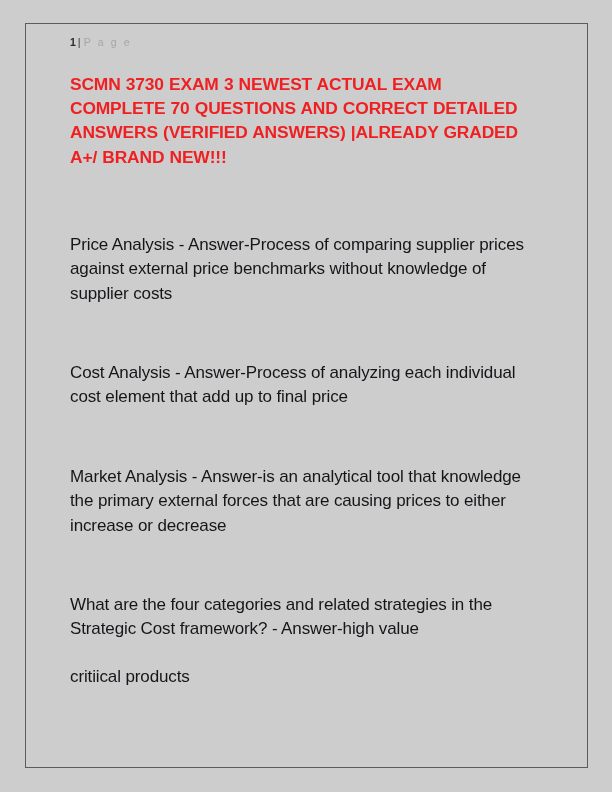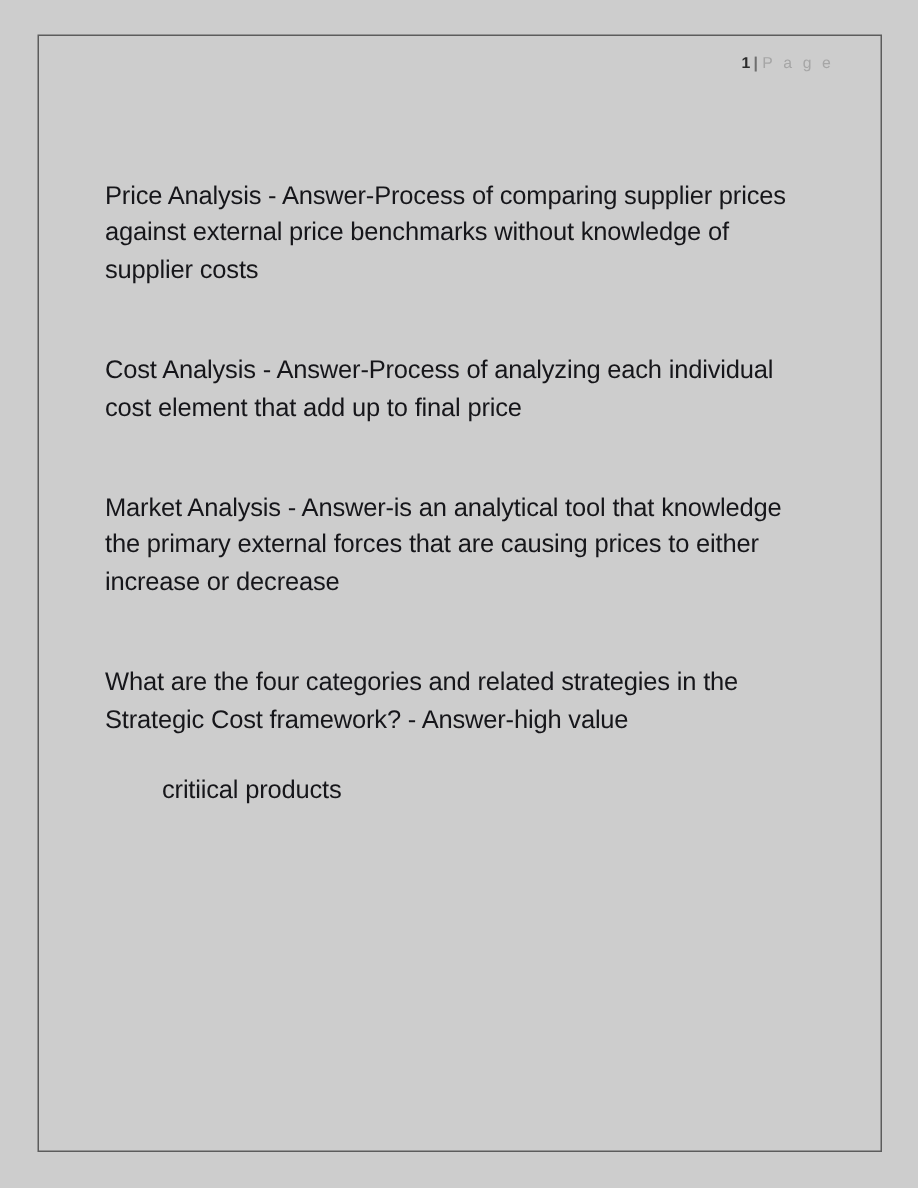--- a/index.html
+++ b/index.html
@@ -45,21 +45,20 @@
   }
 
   
   .running-header {
     font-size: 10.5px;
     line-height: 14px;
     color: #9a9a9a;
     white-space: nowrap;
     margin: 0 0 0 0;
     height: 20px;
-    text-align: right;
   }
   .running-header .pg-num {
     font-weight: bold;
     color: #2b2b2b;
     letter-spacing: 0;
   }
   .running-header .pg-sep {
     font-weight: bold;
     color: #6e6e6e;
     margin: 0 3px 0 2px;
@@ -90,36 +89,37 @@
   .qa-block {
     margin: 0;
     padding: 0;
     color: #16161a;
     font-size: 17px;
     line-height: 24.4px;
     letter-spacing: -0.12px;
     max-width: 463px;
   }
   .qa-block.gap-first { margin-top: 64px; }
-  .qa-block.gap       { margin-top: 43px; }
-  .qa-block.gap-tight { margin-top: 23px; margin-left: 38px; }
+  .qa-block.gap       { margin-top: 55px; }
+  .qa-block.gap-tight { margin-top: 23px; }
 </style>
 </head>
 <body>
 
 <div class="page-canvas">
 
   <div class="page-frame"></div>
 
   <div class="page-inner">
 
     <div class="running-header">
       <span class="pg-num">1</span><span class="pg-sep">|</span><span class="pg-word">P a g e</span>
     </div>
 
+    <h1 class="doc-title">SCMN 3730 EXAM 3 NEWEST ACTUAL EXAM COMPLETE 70 QUESTIONS AND CORRECT DETAILED ANSWERS (VERIFIED ANSWERS) |ALREADY GRADED A+/ BRAND NEW!!!</h1>
 
     <div class="qa-list">
         <p class="qa-block gap-first">Price Analysis - Answer-Process of comparing supplier prices against external price benchmarks without knowledge of supplier costs</p>
         <p class="qa-block gap">Cost Analysis - Answer-Process of analyzing each individual cost element that add up to final price</p>
         <p class="qa-block gap">Market Analysis - Answer-is an analytical tool that knowledge the primary external forces that are causing prices to either increase or decrease</p>
         <p class="qa-block gap">What are the four categories and related strategies in the Strategic Cost framework? - Answer-high value</p>
         <p class="qa-block gap-tight">critiical products</p>
       </div>
 
   </div>

